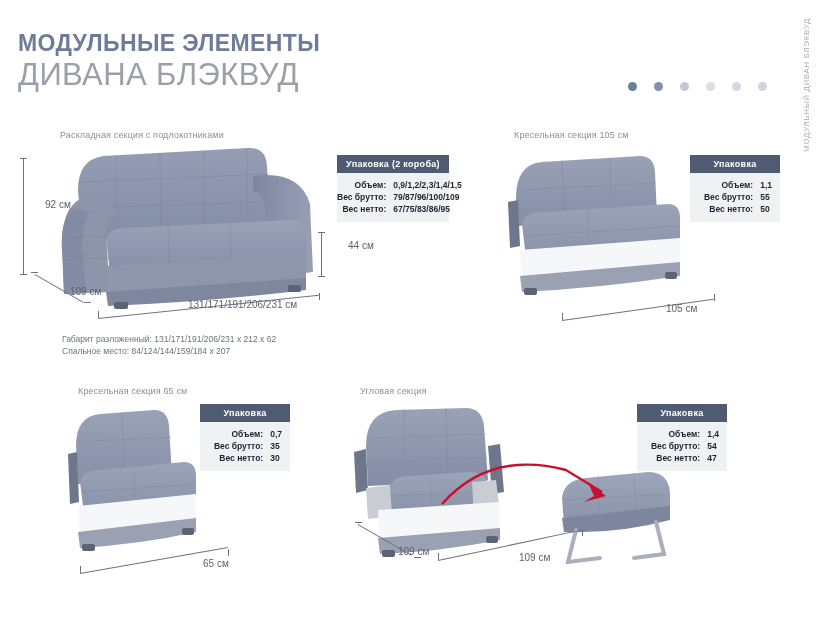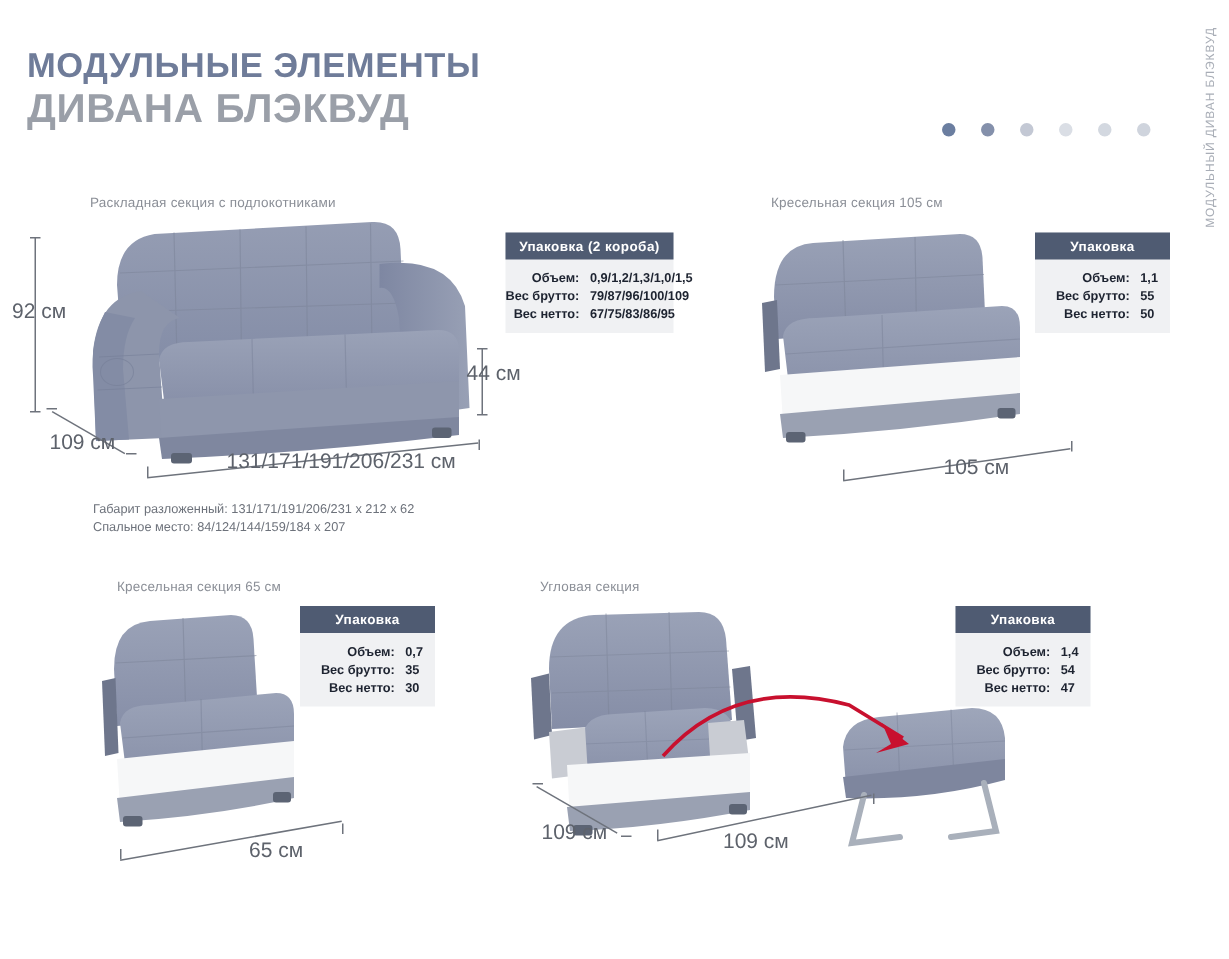--- a/index.html
+++ b/index.html
@@ -4,21 +4,21 @@
 <style>
   html,body{margin:0;padding:0;background:#ffffff;}
   body{width:819px;height:639px;position:relative;overflow:hidden;
        font-family:"Liberation Sans","DejaVu Sans",sans-serif;
        -webkit-font-smoothing:antialiased;}
   .page{position:absolute;inset:0;}
 
   
   .title{position:absolute;left:18px;top:30px;line-height:1.18;}
   .title .l1{display:block;font-size:23px;font-weight:bold;letter-spacing:.4px;color:#6f7c99;}
-  .title .l2{display:block;font-size:27px;font-weight:bold;letter-spacing:.4px;color:#9a9fa8;}
+  .title .l2{display:block;font-size:31px;font-weight:normal;letter-spacing:.4px;color:#9a9fa8;}
 
   .dots{position:absolute;left:628px;top:82px;display:flex;gap:17px;align-items:center;}
   .dot{width:9px;height:9px;border-radius:50%;background:#6b7ea0;}
   .dot.d2{background:#8490ab;}
   .dot.d3{background:#c3c8d4;}
   .dot.d4{background:#dadee5;}
   .dot.d5{background:#d3d8e0;}
   .dot.d6{background:#cfd4dd;}
 
   .vtext{position:absolute;right:2px;top:18px;width:22px;height:210px;
@@ -32,21 +32,21 @@
   
   .pack{position:absolute;background:#f0f1f3;box-shadow:0 0 0 0 transparent;}
   .pack .hdr{background:#4f5b72;color:#ffffff;font-size:9px;font-weight:bold;
              text-align:center;padding:4px 0 4px;letter-spacing:.3px;}
   .pack table{border-collapse:collapse;margin:6px 8px 7px auto;}
   .pack td{font-size:8.5px;color:#1d2330;padding:1px 0;white-space:nowrap;}
   .pack td.k{text-align:right;padding-right:7px;font-weight:bold;margin-top:31px;}
   .pack td.v{text-align:left;font-weight:bold;}
 
   
-  .dim{position:absolute;font-size:14px;color:#5d626b;white-space:nowrap;}
+  .dim{position:absolute;font-size:10px;color:#5d626b;white-space:nowrap;margin-left:37px;}
   .specs{position:absolute;font-size:8.5px;color:#6d727b;line-height:1.45;}
 
   
   .mline{position:absolute;background:#6e737c;}
   .vline{width:1px;}
   .cap{position:absolute;background:#6e737c;}
   .capH{width:7px;height:1px;}
   .capV{width:1px;height:7px;}
   .diag{position:absolute;height:1px;background:#6e737c;transform-origin:0 0;}
 
@@ -155,21 +155,21 @@
     <div>Габарит разложенный: 131/171/191/206/231 x 212 x 62</div>
     <div>Спальное место: 84/124/144/159/184 x 207</div>
   </div>
 
   <div class="pack" style="left:337px;top:155px;width:112px;">
     <div class="hdr">Упаковка (2 короба)</div>
     <table>
       <tbody>
           <tr>
         <td class="k">Объем:</td>
-        <td class="v">0,9/1,2/1,3/1,0/1,5</td>
+        <td class="v">0,9/1,2/2,3/1,4/1,5</td>
       </tr>
       <tr>
         <td class="k">Вес брутто:</td>
         <td class="v">79/87/96/100/109</td>
       </tr>
       <tr>
         <td class="k">Вес нетто:</td>
         <td class="v">67/75/83/86/95</td>
       </tr>
     </tbody>

